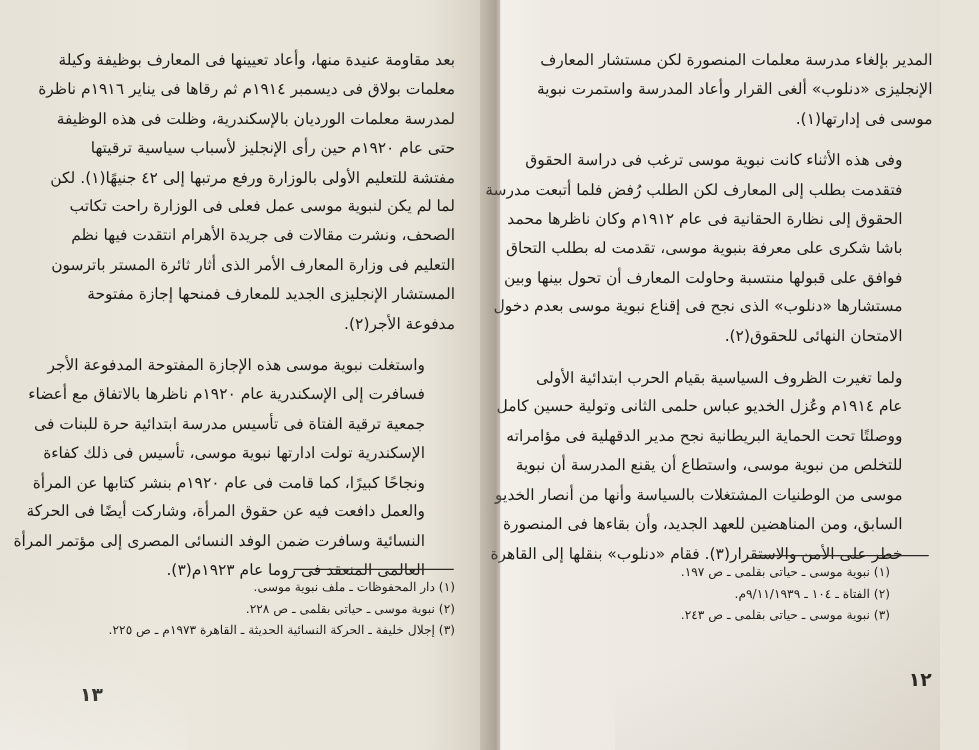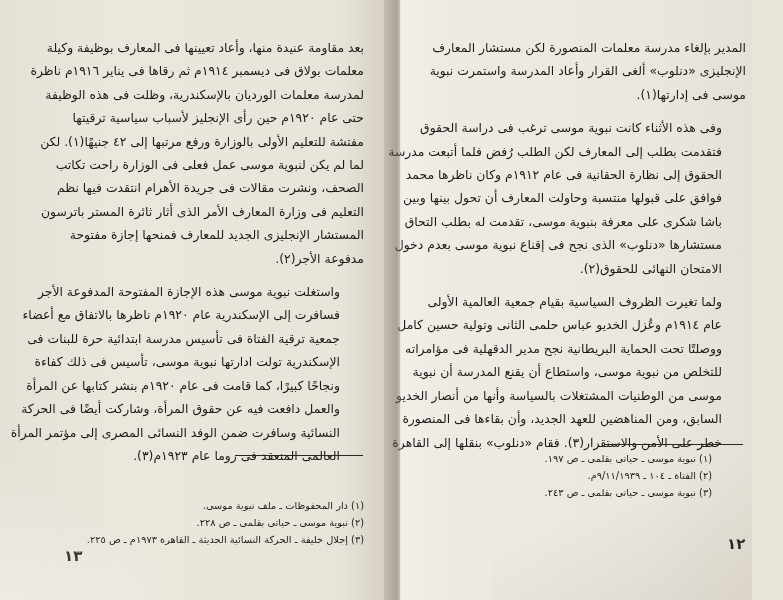--- a/index.html
+++ b/index.html
@@ -44,21 +44,21 @@
   .para.indent { text-indent: 24px; }
   .para .line { display: block; white-space: nowrap; }
   .rule {
     position: absolute; height: 1px; background: #2a2723;
   }
   .page-left .rule { top: 455px; left: 235px; width: 128px; }
   .page-right .rule { top: 444px; left: 204px; width: 139px; }
   .footnotes {
     position: absolute; font-size: 9.8px; line-height: 17px;
   }
-  .page-left .footnotes { top: 462px; right: 36px; margin-top: 35px; }
+  .page-left .footnotes { top: 462px; right: 36px; }
   .page-right .footnotes { top: 450px; right: 40px; }
   .fn { display: block; white-space: nowrap; }
   .page-number {
     position: absolute; font-size: 15px; font-weight: bold; direction: rtl;
   }
   .page-left .page-number { top: 547px; left: 64px; }
   .page-right .page-number { top: 535px; left: 327px; }
   .gutter {
     position: absolute; top: 0; left: 384px; width: 18px; height: 600px;
     background: linear-gradient(to right, rgba(150,140,125,0.25), rgba(110,100,88,0.35) 70%, rgba(255,255,255,0.25));
@@ -108,27 +108,27 @@
     <div class="body-text">
       <p class="para">
         <span class="line">المدير بإلغاء مدرسة معلمات المنصورة لكن مستشار المعارف</span>
         <span class="line">الإنجليزى «دنلوب» ألغى القرار وأعاد المدرسة واستمرت نبوية</span>
         <span class="line">موسى فى إدارتها(١).</span>
       </p>
       <p class="para indent">
         <span class="line">وفى هذه الأثناء كانت نبوية موسى ترغب فى دراسة الحقوق</span>
         <span class="line">فتقدمت بطلب إلى المعارف لكن الطلب رُفض فلما أتبعت مدرسة</span>
         <span class="line">الحقوق إلى نظارة الحقانية فى عام ١٩١٢م وكان ناظرها محمد</span>
+        <span class="line">باشا شكرى على معرفة بنبوية موسى، تقدمت له بطلب التحاق</span>
         <span class="line">فوافق على قبولها منتسبة وحاولت المعارف أن تحول بينها وبين</span>
-        <span class="line">باشا شكرى على معرفة بنبوية موسى، تقدمت له بطلب التحاق</span>
         <span class="line">مستشارها «دنلوب» الذى نجح فى إقناع نبوية موسى بعدم دخول</span>
         <span class="line">الامتحان النهائى للحقوق(٢).</span>
       </p>
       <p class="para indent">
-        <span class="line">ولما تغيرت الظروف السياسية بقيام جمعية العالمية الأولى</span>
+        <span class="line">ولما تغيرت الظروف السياسية بقيام الحرب ابتدائية الأولى</span>
         <span class="line">عام ١٩١٤م وعُزل الخديو عباس حلمى الثانى وتولية حسين كامل</span>
         <span class="line">ووصلتًا تحت الحماية البريطانية نجح مدير الدقهلية فى مؤامراته</span>
         <span class="line">للتخلص من نبوية موسى، واستطاع أن يقنع المدرسة أن نبوية</span>
         <span class="line">موسى من الوطنيات المشتغلات بالسياسة وأنها من أنصار الخديو</span>
         <span class="line">السابق، ومن المناهضين للعهد الجديد، وأن بقاءها فى المنصورة</span>
         <span class="line">خطر على الأمن والاستقرار(٣). فقام «دنلوب» بنقلها إلى القاهرة</span>
       </p>
     </div>
     <div class="rule"></div>
     <div class="footnotes">

